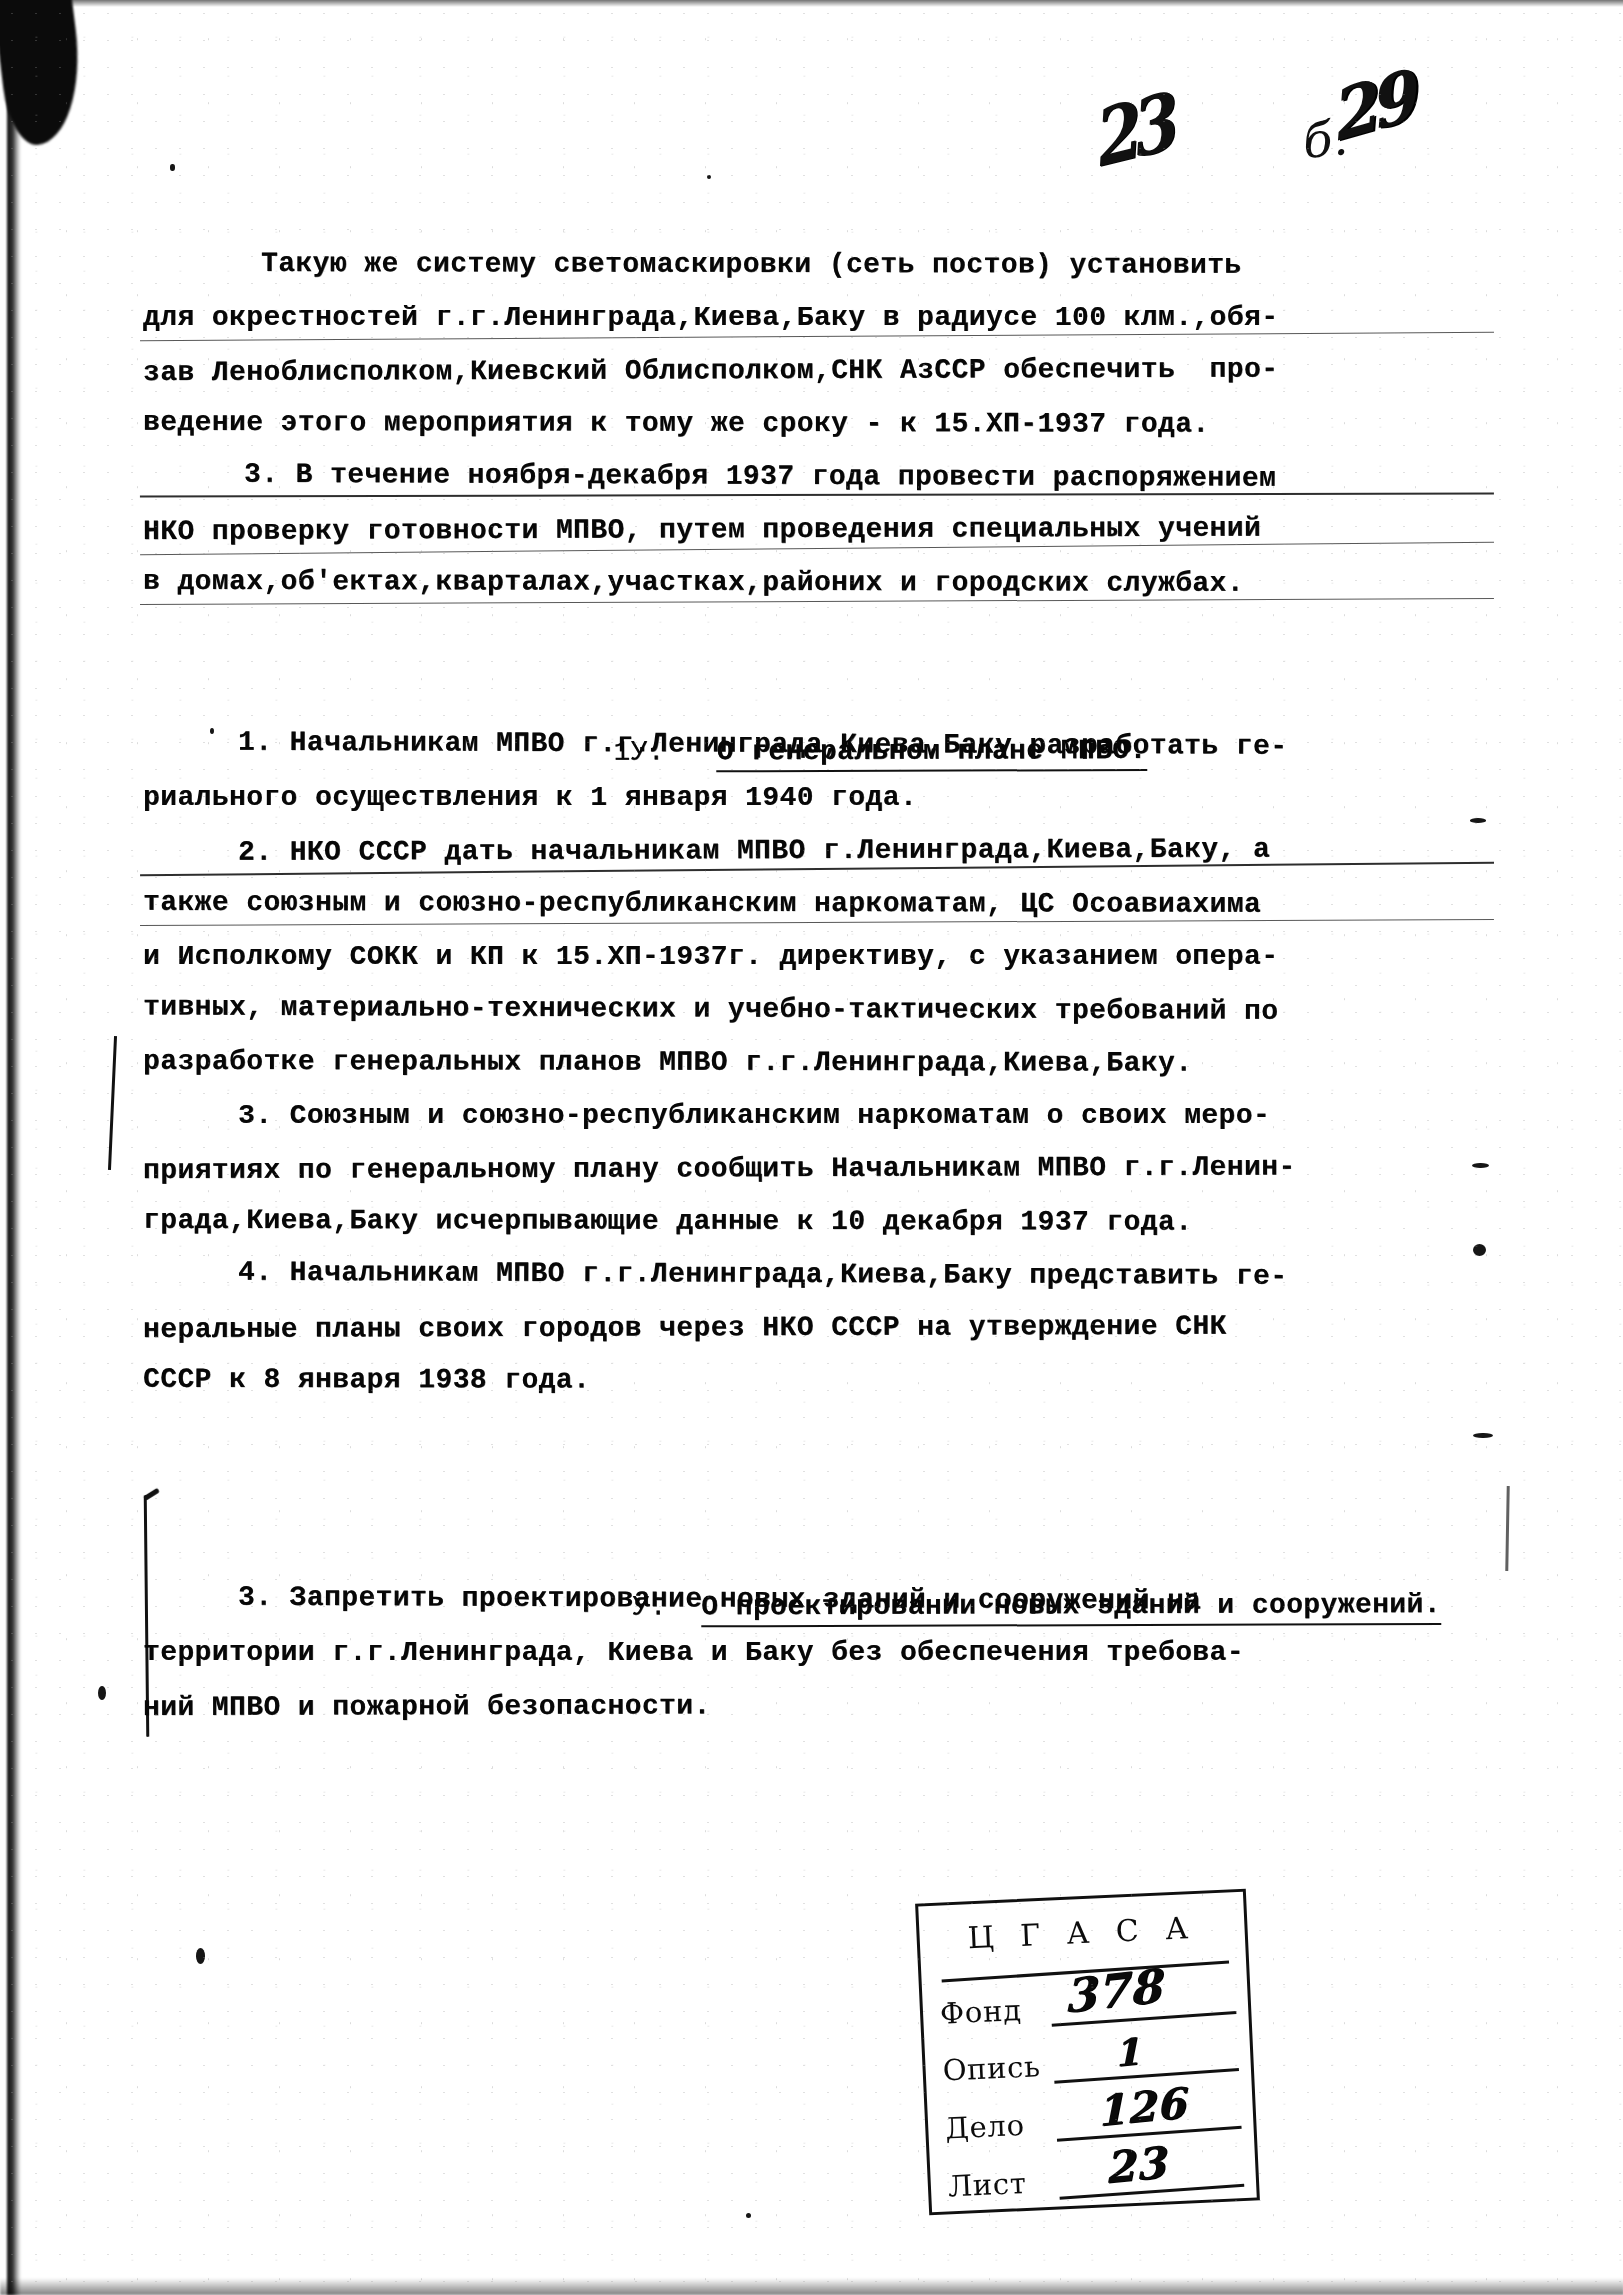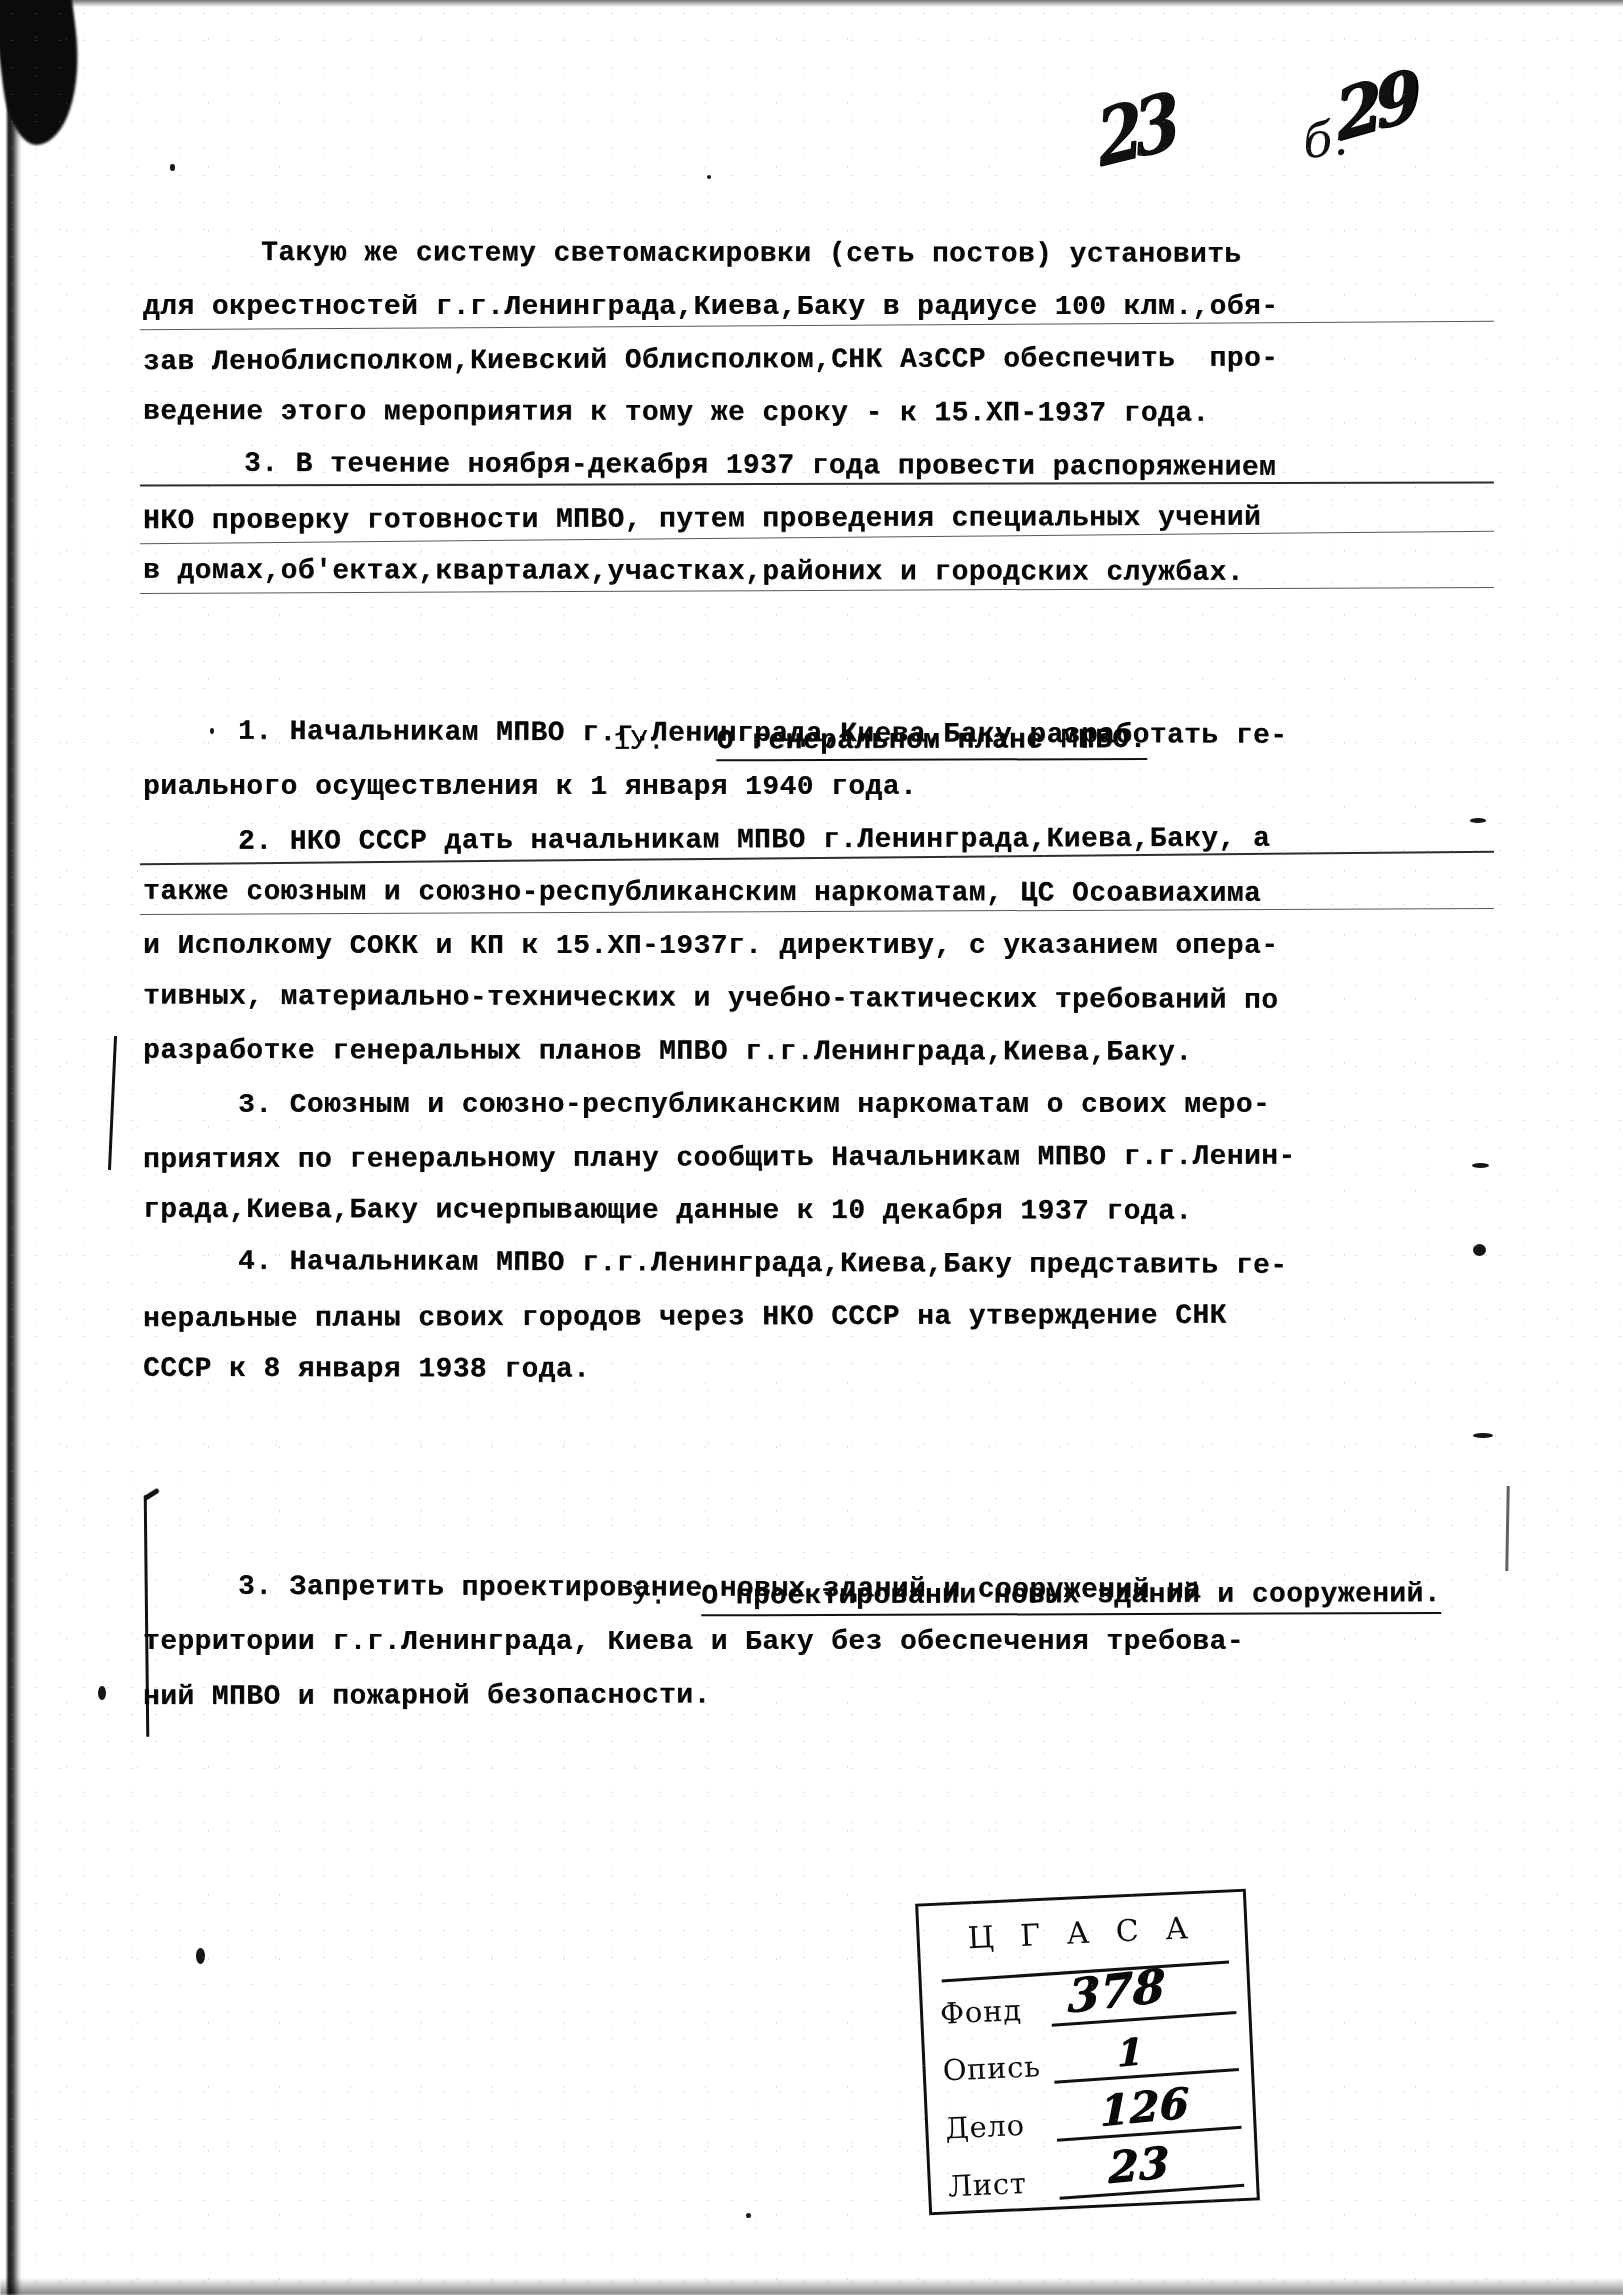--- a/index.html
+++ b/index.html
@@ -104,21 +104,21 @@
     font-weight: 700;
     transform: rotate(-16deg) skewX(-10deg);
     letter-spacing: -6.5px;
     text-shadow: 2px 1.3px 0 #000;
   }
 
   
   .body {
     position: absolute;
     left: 143px;
-    top: 227px;
+    top: 238px;
     width: 1349px;
   }
 
   .ln {
     position: relative;
     height: 53px;
     line-height: 53px;
     font-size: 28px;
     font-weight: 700;
     letter-spacing: 0.4px;

